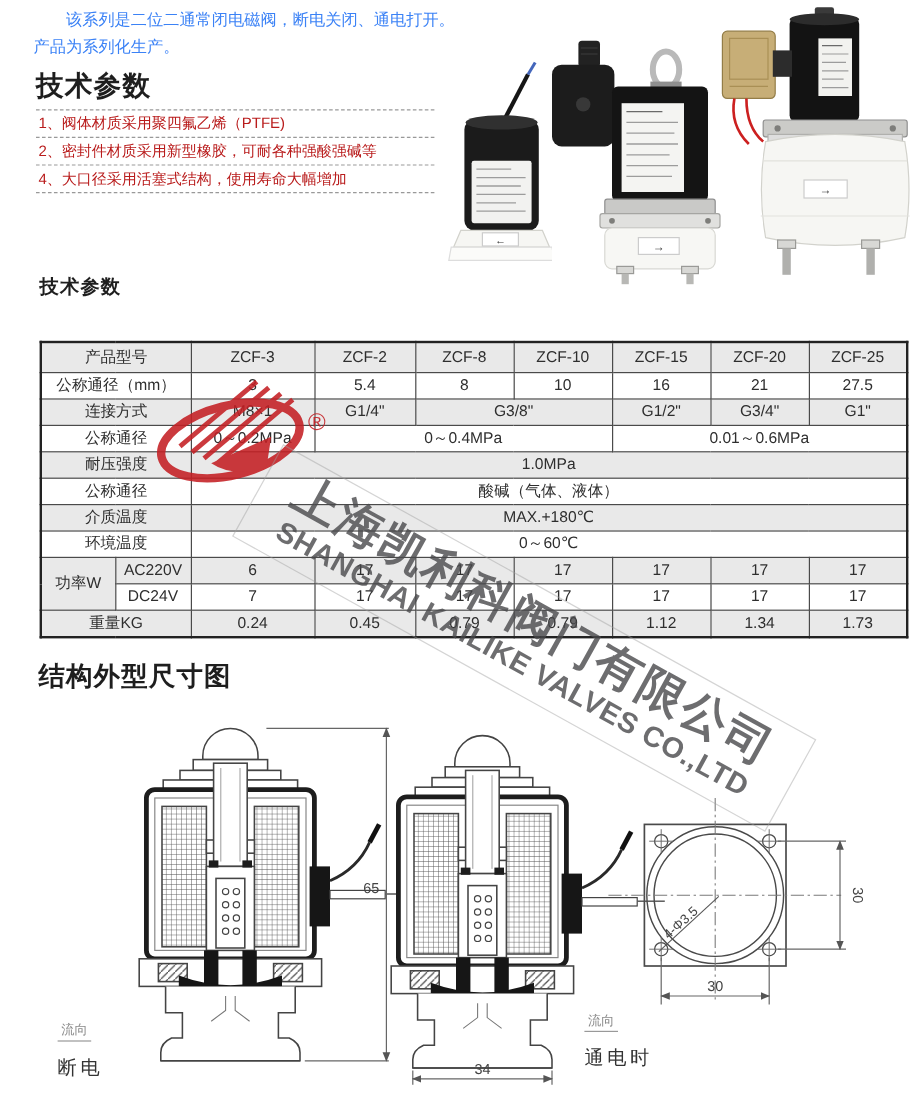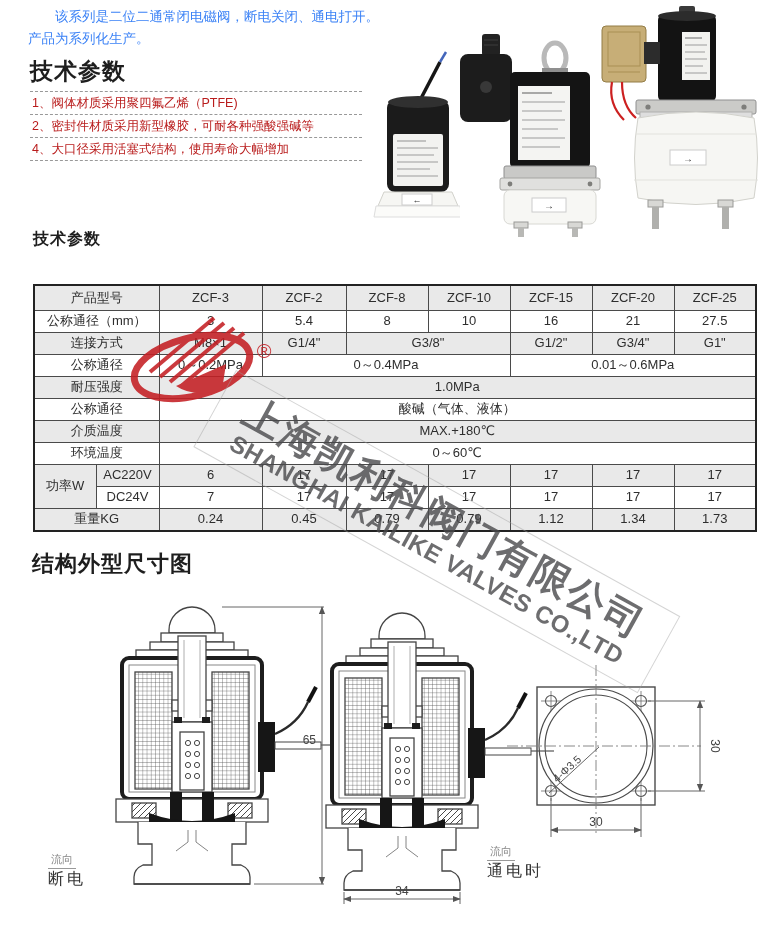--- a/index.html
+++ b/index.html
@@ -30,21 +30,21 @@
     text-align:center;color:rgba(72,73,75,.8);border:1px solid rgba(160,160,160,.45);
     padding:6px 4px 8px;z-index:6;pointer-events:none;}
   .wm-cn{font-size:39px;font-weight:bold;letter-spacing:2px;line-height:1.12;}
   .wm-en{font-size:24px;font-weight:bold;letter-spacing:.5px;}
   
   #brand-logo{left:126px;top:312px;z-index:5;opacity:.88;}
   
   svg.layer{position:absolute;}
   .flow-note{position:absolute;z-index:3;}
   .flow-word{display:inline-block;font-size:11px;color:#8a8a8a;border-bottom:1px solid #999;padding:0 3px 1px;}
-  .state-word{font-size:16px;color:#333;letter-spacing:3px;margin-top:0;}
+  .state-word{font-size:16px;color:#333;letter-spacing:3px;margin-top:12px;}
 </style>
 </head>
 <body>
 
 <svg width="0" height="0" style="position:absolute" aria-hidden="true">
   <defs>
     <pattern id="hgrid" width="4.2" height="4.2" patternUnits="userSpaceOnUse">
       <path d="M0,0H4.2M0,0V4.2" stroke="#4a4a4a" stroke-width="0.7" fill="none"></path>
     </pattern>
     <pattern id="hdiag" width="6" height="6" patternUnits="userSpaceOnUse">

